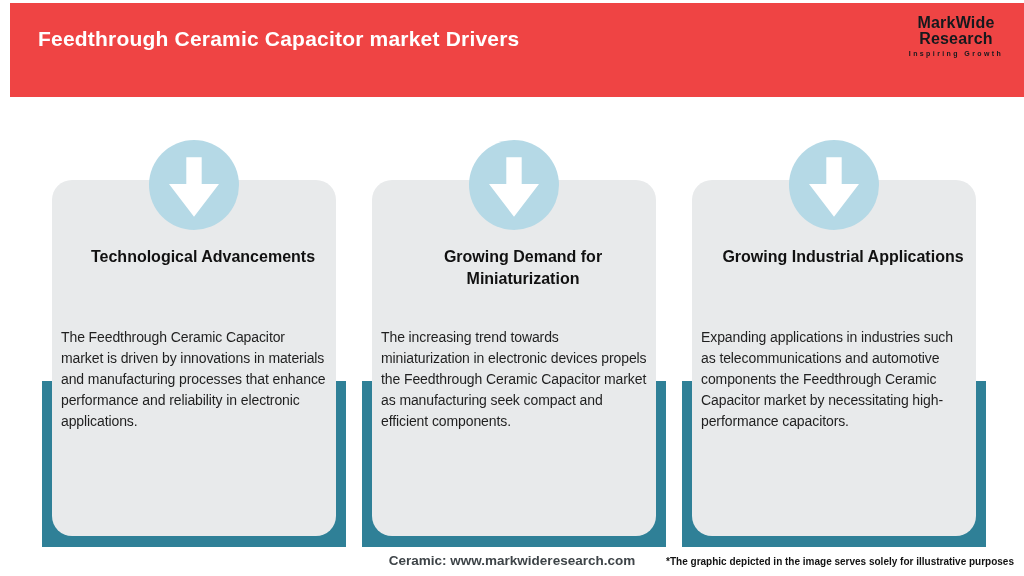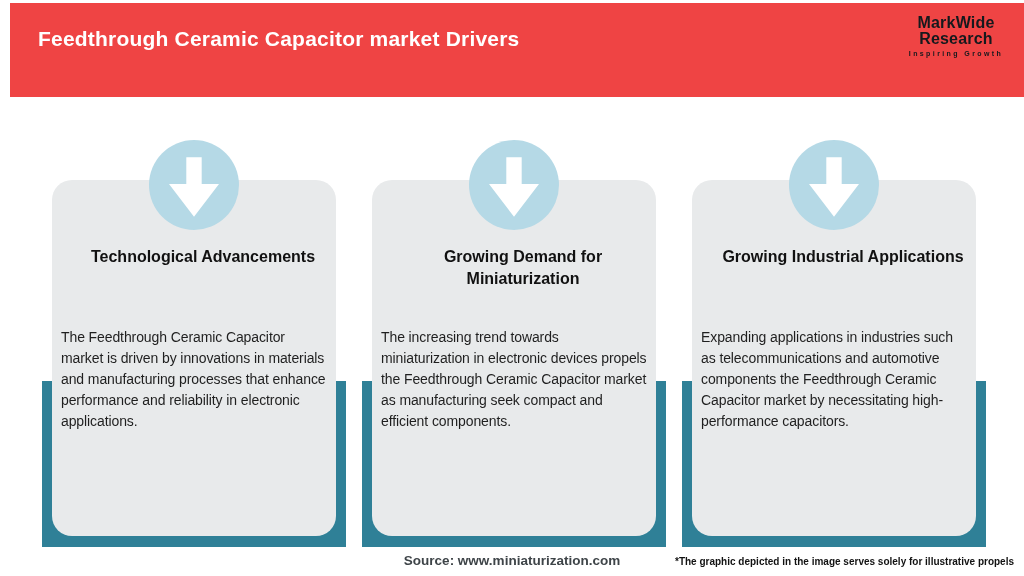--- a/index.html
+++ b/index.html
@@ -129,16 +129,16 @@
     <svg width="50" height="60" viewBox="0 0 52 62">
       <path d="M18 0 H34 V28 H52 L26 62 L0 28 H18 Z" fill="#ffffff"></path>
     </svg>
   </div>
   <div class="circle i3">
     <svg width="50" height="60" viewBox="0 0 52 62">
       <path d="M18 0 H34 V28 H52 L26 62 L0 28 H18 Z" fill="#ffffff"></path>
     </svg>
   </div>
 
-  <div class="source-text">Source: www.miniaturization.com</div>
-  <div class="disclaimer-text">*The graphic depicted in the image serves solely for illustrative propels</div>
+  <div class="source-text">Ceramic: www.markwideresearch.com</div>
+  <div class="disclaimer-text">*The graphic depicted in the image serves solely for illustrative purposes</div>
 
 </div>
 
 </body></html>

